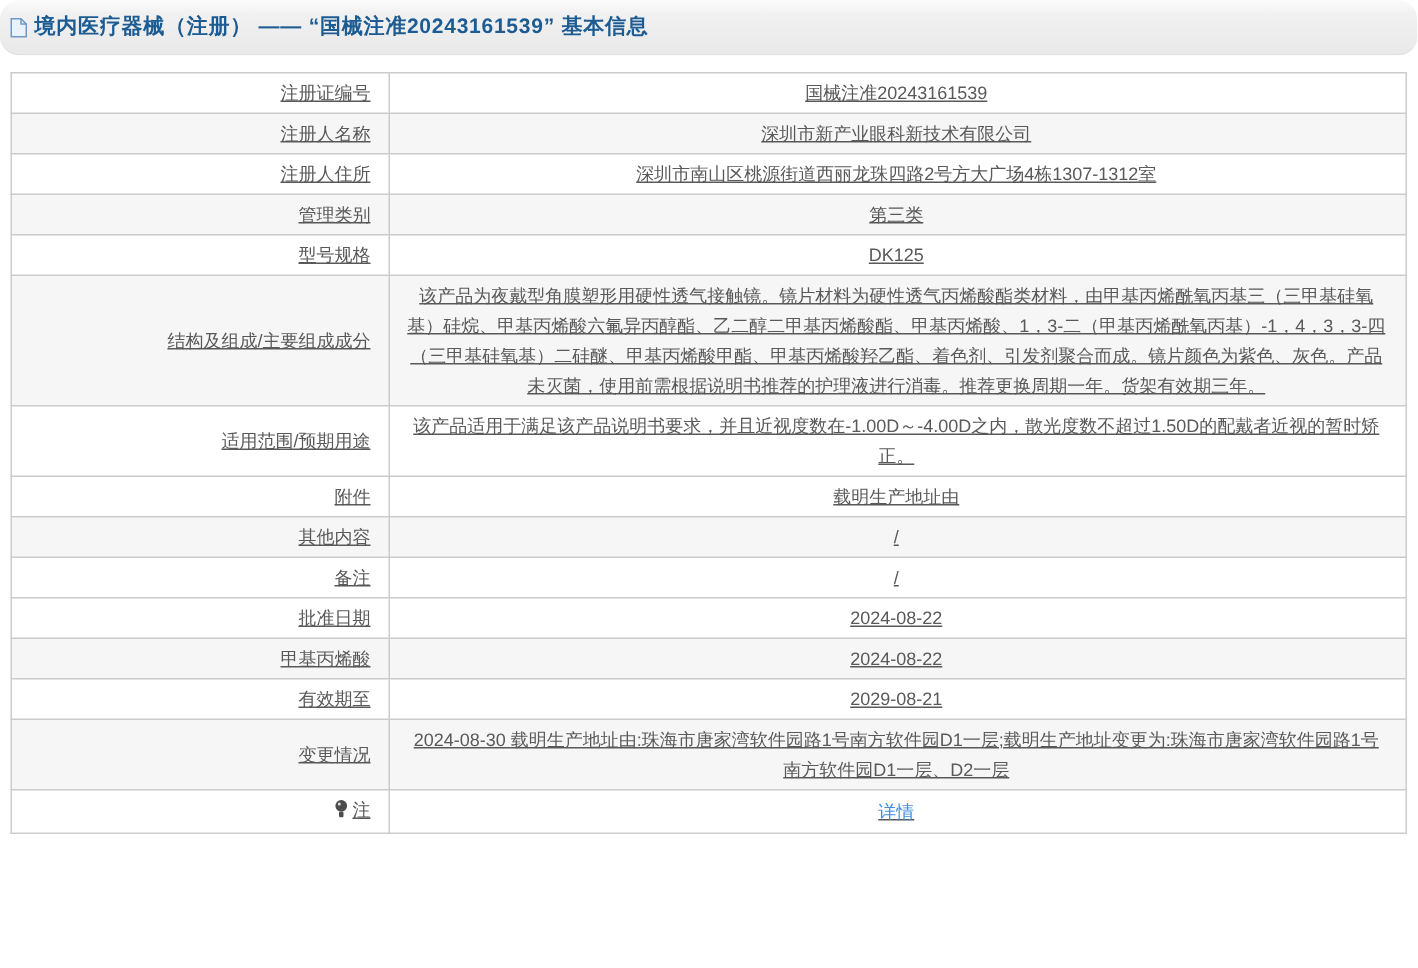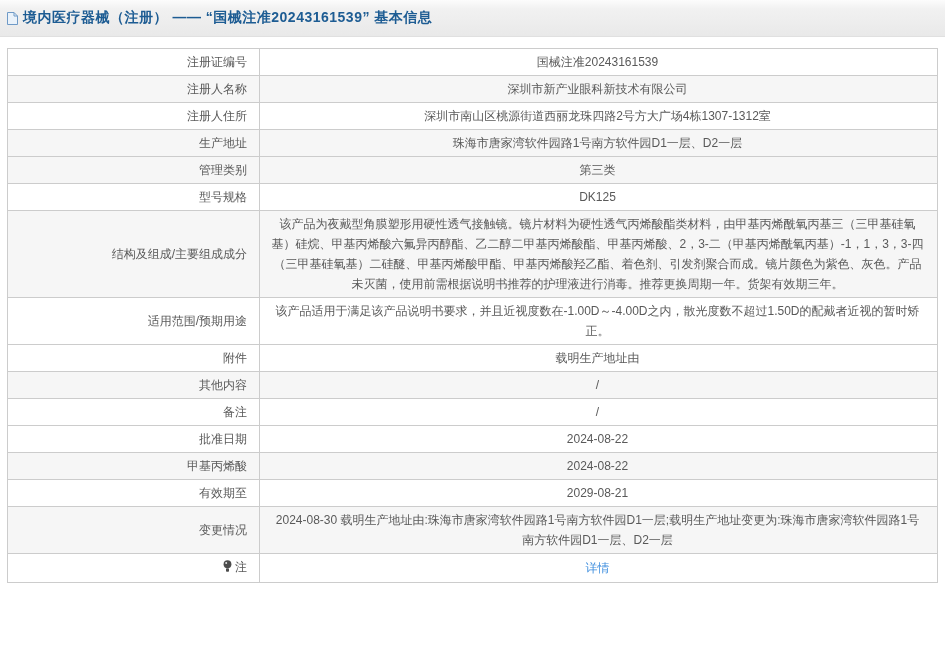--- a/index.html
+++ b/index.html
@@ -8,20 +8,21 @@
     background: #ffffff;
     font-family: "Liberation Sans", "DejaVu Sans", sans-serif;
   }
   .header-bar {
     height: 37px;
     background: linear-gradient(to bottom, #fcfcfc 0%, #f1f1f1 25%, #e9e9e9 100%);
     border-bottom: 1px solid #e0e0e0;
     display: flex;
     align-items: center;
     padding: 0 6px;
+    border-radius: 13px;
   }
   .doc-icon { display: inline-flex; margin-right: 4px; flex: 0 0 auto; }
   .page-title {
     font-size: 14px;
     font-weight: bold;
     color: #1d5c93;
     letter-spacing: 0.5px;
     white-space: nowrap;
   }
   .info-table {
@@ -29,20 +30,21 @@
     margin: 11px 7px 0 7px;
     border-collapse: collapse;
     table-layout: fixed;
   }
   .info-table td {
     border: 1px solid #cccccc;
     font-size: 12px;
     color: #595959;
     line-height: 20px;
     vertical-align: middle;
+    text-decoration: underline;
   }
   .info-table td.label-cell {
     width: 252px;
     text-align: right;
     padding: 3px 12px 3px 8px;
     white-space: nowrap;
   }
   .info-table td.value-cell {
     text-align: center;
     padding: 3px 12px 3px 10px;
@@ -78,34 +80,30 @@
       </tr>
       <tr class="row-even">
         <td class="label-cell"><span>注册人名称</span></td>
         <td class="value-cell">深圳市新产业眼科新技术有限公司</td>
       </tr>
       <tr class="row-odd">
         <td class="label-cell"><span>注册人住所</span></td>
         <td class="value-cell">深圳市南山区桃源街道西丽龙珠四路2号方大广场4栋1307-1312室</td>
       </tr>
       <tr class="row-even">
-        <td class="label-cell"><span>生产地址</span></td>
-        <td class="value-cell">珠海市唐家湾软件园路1号南方软件园D1一层、D2一层</td>
-      </tr>
-      <tr class="row-even">
         <td class="label-cell"><span>管理类别</span></td>
         <td class="value-cell">第三类</td>
       </tr>
       <tr class="row-odd">
         <td class="label-cell"><span>型号规格</span></td>
         <td class="value-cell">DK125</td>
       </tr>
       <tr class="row-even">
         <td class="label-cell"><span>结构及组成/主要组成成分</span></td>
-        <td class="value-cell">该产品为夜戴型角膜塑形用硬性透气接触镜。镜片材料为硬性透气丙烯酸酯类材料，由甲基丙烯酰氧丙基三（三甲基硅氧基）硅烷、甲基丙烯酸六氟异丙醇酯、乙二醇二甲基丙烯酸酯、甲基丙烯酸、2，3-二（甲基丙烯酰氧丙基）-1，1，3，3-四（三甲基硅氧基）二硅醚、甲基丙烯酸甲酯、甲基丙烯酸羟乙酯、着色剂、引发剂聚合而成。镜片颜色为紫色、灰色。产品未灭菌，使用前需根据说明书推荐的护理液进行消毒。推荐更换周期一年。货架有效期三年。</td>
+        <td class="value-cell">该产品为夜戴型角膜塑形用硬性透气接触镜。镜片材料为硬性透气丙烯酸酯类材料，由甲基丙烯酰氧丙基三（三甲基硅氧基）硅烷、甲基丙烯酸六氟异丙醇酯、乙二醇二甲基丙烯酸酯、甲基丙烯酸、1，3-二（甲基丙烯酰氧丙基）-1，4，3，3-四（三甲基硅氧基）二硅醚、甲基丙烯酸甲酯、甲基丙烯酸羟乙酯、着色剂、引发剂聚合而成。镜片颜色为紫色、灰色。产品未灭菌，使用前需根据说明书推荐的护理液进行消毒。推荐更换周期一年。货架有效期三年。</td>
       </tr>
       <tr class="row-odd">
         <td class="label-cell"><span>适用范围/预期用途</span></td>
         <td class="value-cell">该产品适用于满足该产品说明书要求，并且近视度数在-1.00D～-4.00D之内，散光度数不超过1.50D的配戴者近视的暂时矫正。</td>
       </tr>
       <tr class="row-odd">
         <td class="label-cell"><span>附件</span></td>
         <td class="value-cell">载明生产地址由</td>
       </tr>
       <tr class="row-even">

